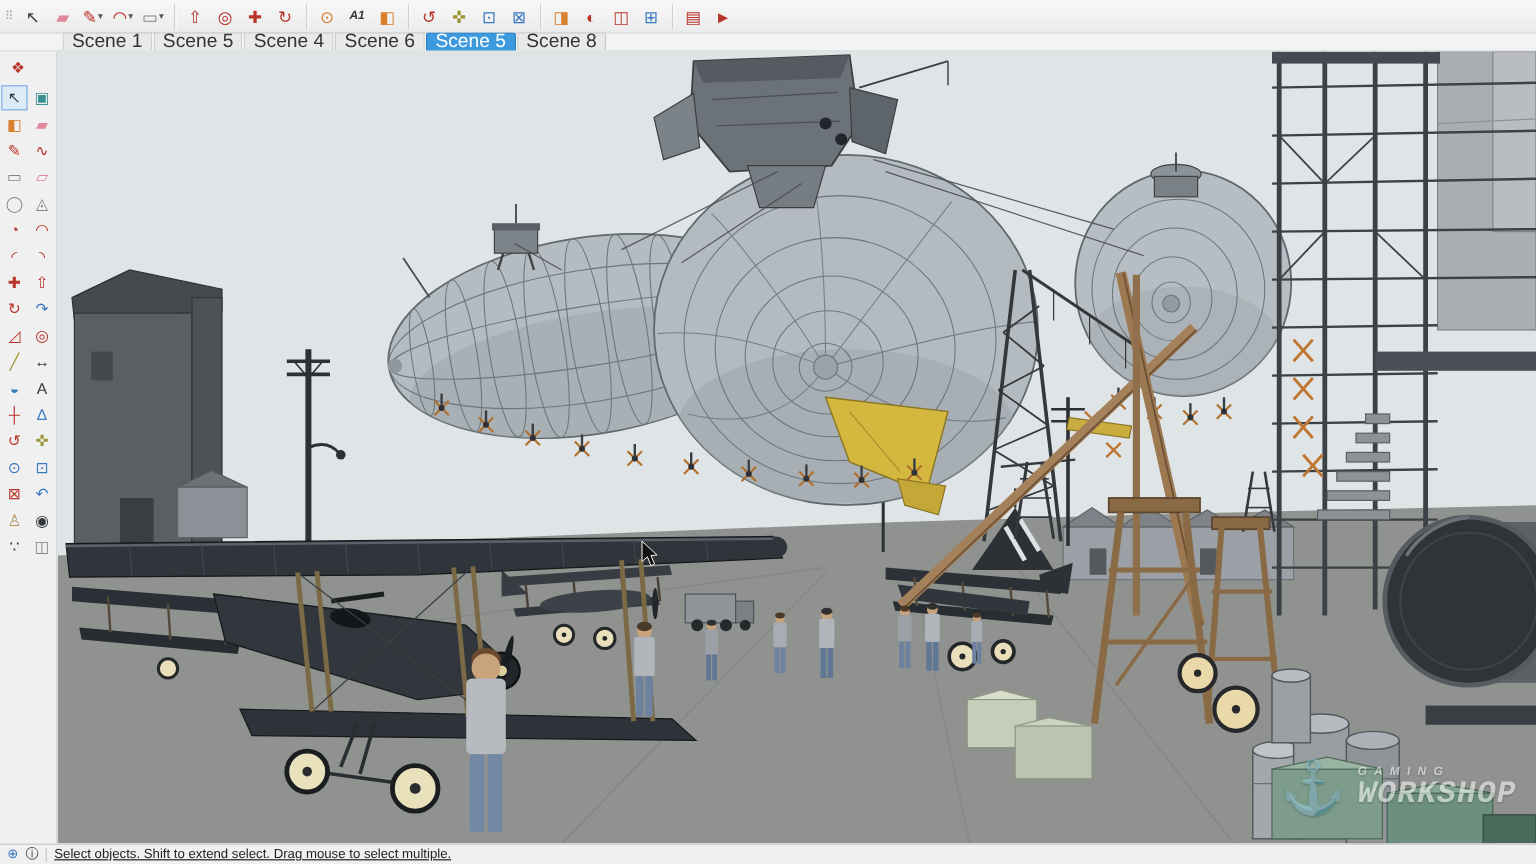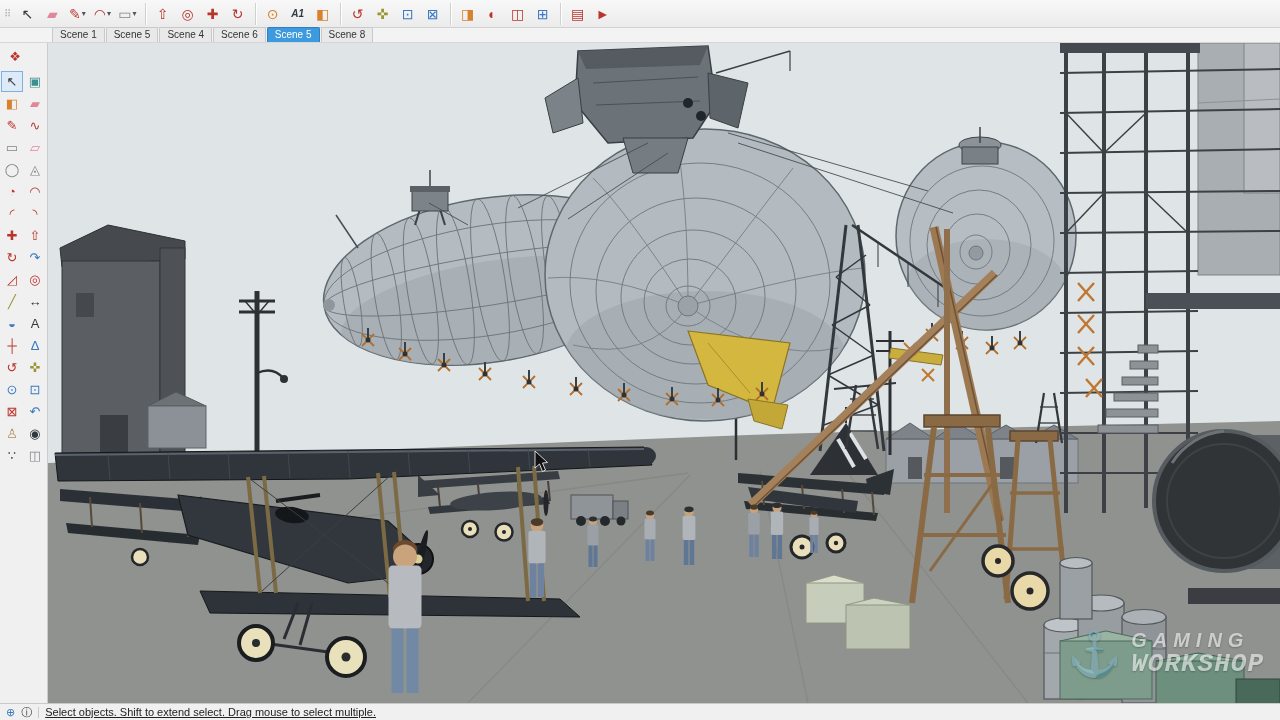--- a/index.html
+++ b/index.html
@@ -13,36 +13,36 @@
   .tbtn .dd { font-size:8px; color:#555; }
   .tbtn .g { line-height:1; }
   .tbtn .g.small { font-size:10px; font-weight:bold;font-style:italic; }
   .sep { width:1px; height:22px; background:#d0d0d0; margin:0 4px; box-shadow:1px 0 0 #fff; }
 
   .c-dark{color:#33383d}.c-red{color:#b9352c}.c-pink{color:#e0879c}.c-orange{color:#d8812e}
   .c-blue{color:#3a79c0}.c-teal{color:#3a8f8f}.c-olive{color:#9a9433}.c-gray{color:#80868c}.c-tan{color:#b08d5a}
 
   
   .tabbar { position:absolute; top:28px; left:0; right:0; height:15px; background:#f3f3f3; border-bottom:1px solid #d6d6d6; display:flex; align-items:flex-end; padding-left:52px; }
-  .scenetab { font-size:10px; line-height:12px; padding:1px 7px 1px; margin-right:1px; background:#e9e9e9; border:1px solid #c9c9c9; border-bottom:none; border-radius:2px 2px 0 0; color:#333; cursor:default; font-family:"Liberation Sans", sans-serif;margin-top:19px; }
+  .scenetab { font-size:16px; line-height:12px; padding:1px 7px 1px; margin-right:1px; background:#e9e9e9; border:1px solid #c9c9c9; border-bottom:none; border-radius:2px 2px 0 0; color:#333; cursor:default; font-family:"Liberation Sans", sans-serif;margin-top:19px; }
   .scenetab.active { background:#3e9adf; border-color:#2d7fc0; color:#fff;text-align:right; }
 
   
   .left-toolbar { position:absolute; top:43px; left:0; bottom:17px; width:48px; background:#f0f0f0; border-right:1px solid #cccccc; }
   .lt-top { padding:3px 0 2px 4px; }
   .lt-grid { display:grid; grid-template-columns:22px 22px; justify-content:center; gap:1px 1px; padding-top:2px; }
   .ltbtn { width:22px; height:21px; display:flex; align-items:center; justify-content:center; background:none; border:1px solid transparent; font-size:13px; cursor:default; font-family:"Liberation Sans", sans-serif; }
   .ltbtn.active { border:1px solid #7fb0e0; background:#ddeaf8; }
 
   
   .viewport { position:absolute; top:43px; left:48px; right:0; bottom:17px; background:#dfe5e7; overflow:hidden; box-shadow:inset 1px 1px 0 #b8bcbe; }
   .viewport svg { display:block; width:100%; height:100%; }
   .watermark { position:absolute; right:16px; bottom:24px; display:flex; align-items:center; gap:9px; color:#fff; opacity:.55; font-style:italic; font-weight:bold; text-shadow:0 1px 2px rgba(0,0,0,.45); pointer-events:none; }
   .wm-mark { font-size:44px; line-height:1; font-style:normal; }
-  .wm-line1 { font-size:20px; letter-spacing:6px; }
+  .wm-line1 { font-size:10px; letter-spacing:6px; }
   .wm-line2 { font-size:26px; letter-spacing:1px; margin-top:-3px;font-family:Liberation Mono, monospace; }
 
   
   .statusbar { position:absolute; left:0; right:0; bottom:0; height:17px; background:#f0f0f0; border-top:1px solid #c9c9c9; display:flex; align-items:center; padding:0 6px; gap:6px; }
   .sbicon { font-size:11px; line-height:1; }
   .sbdiv { width:1px; height:11px; background:#c9c9c9; }
   .sbmsg { font-size:11px; color:#222;text-decoration:underline; }
 </style>
 </head>
 <body>

